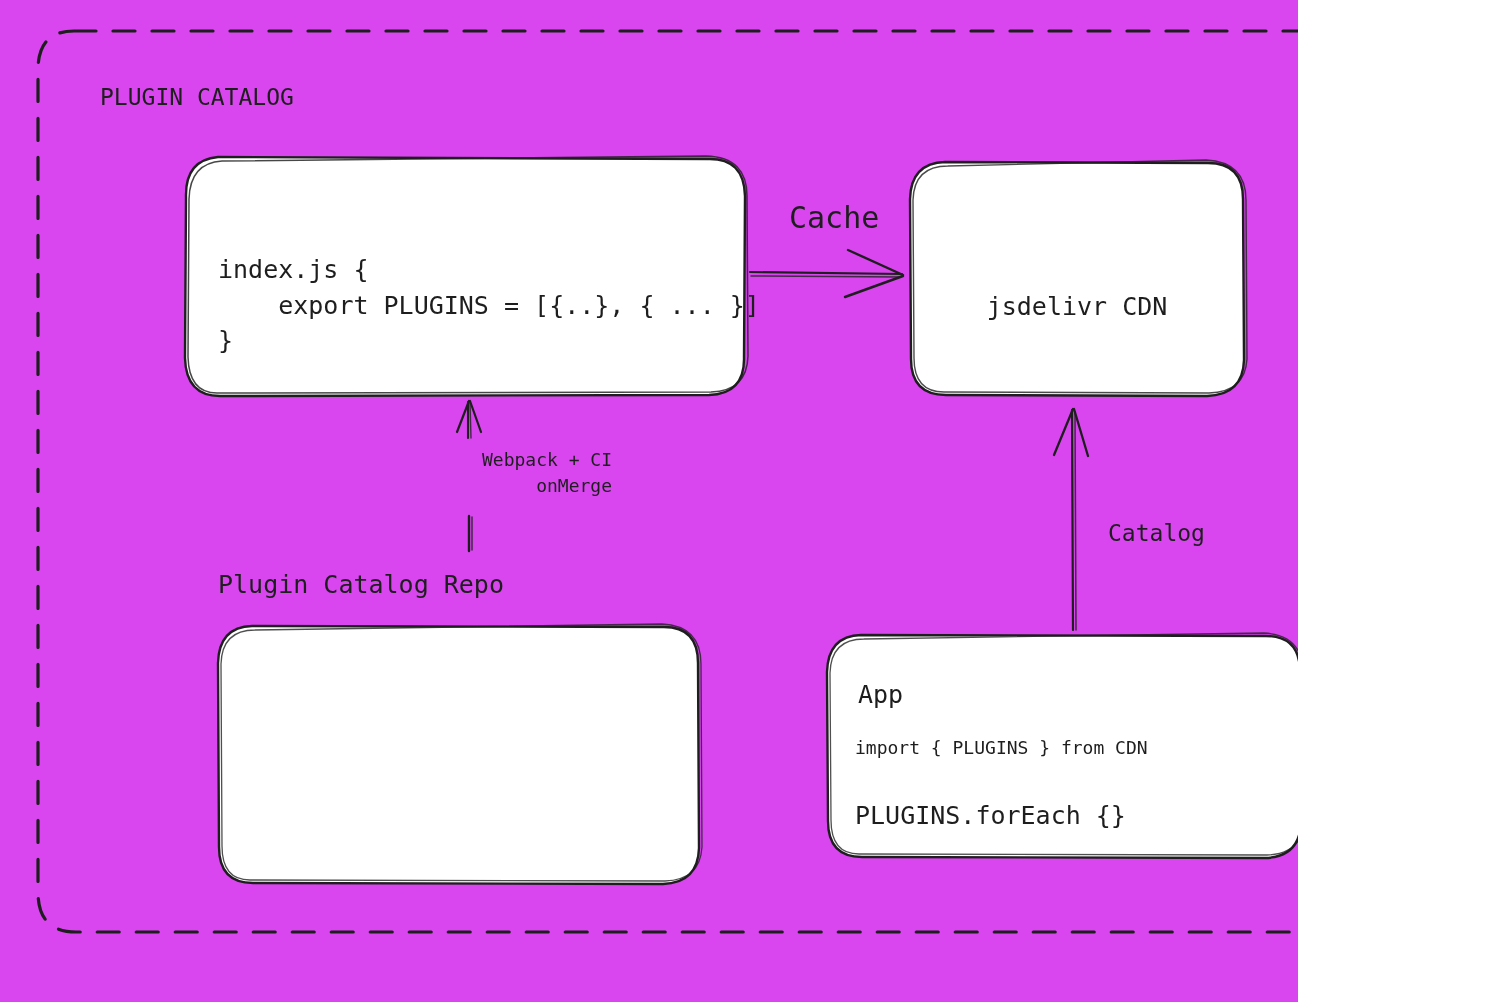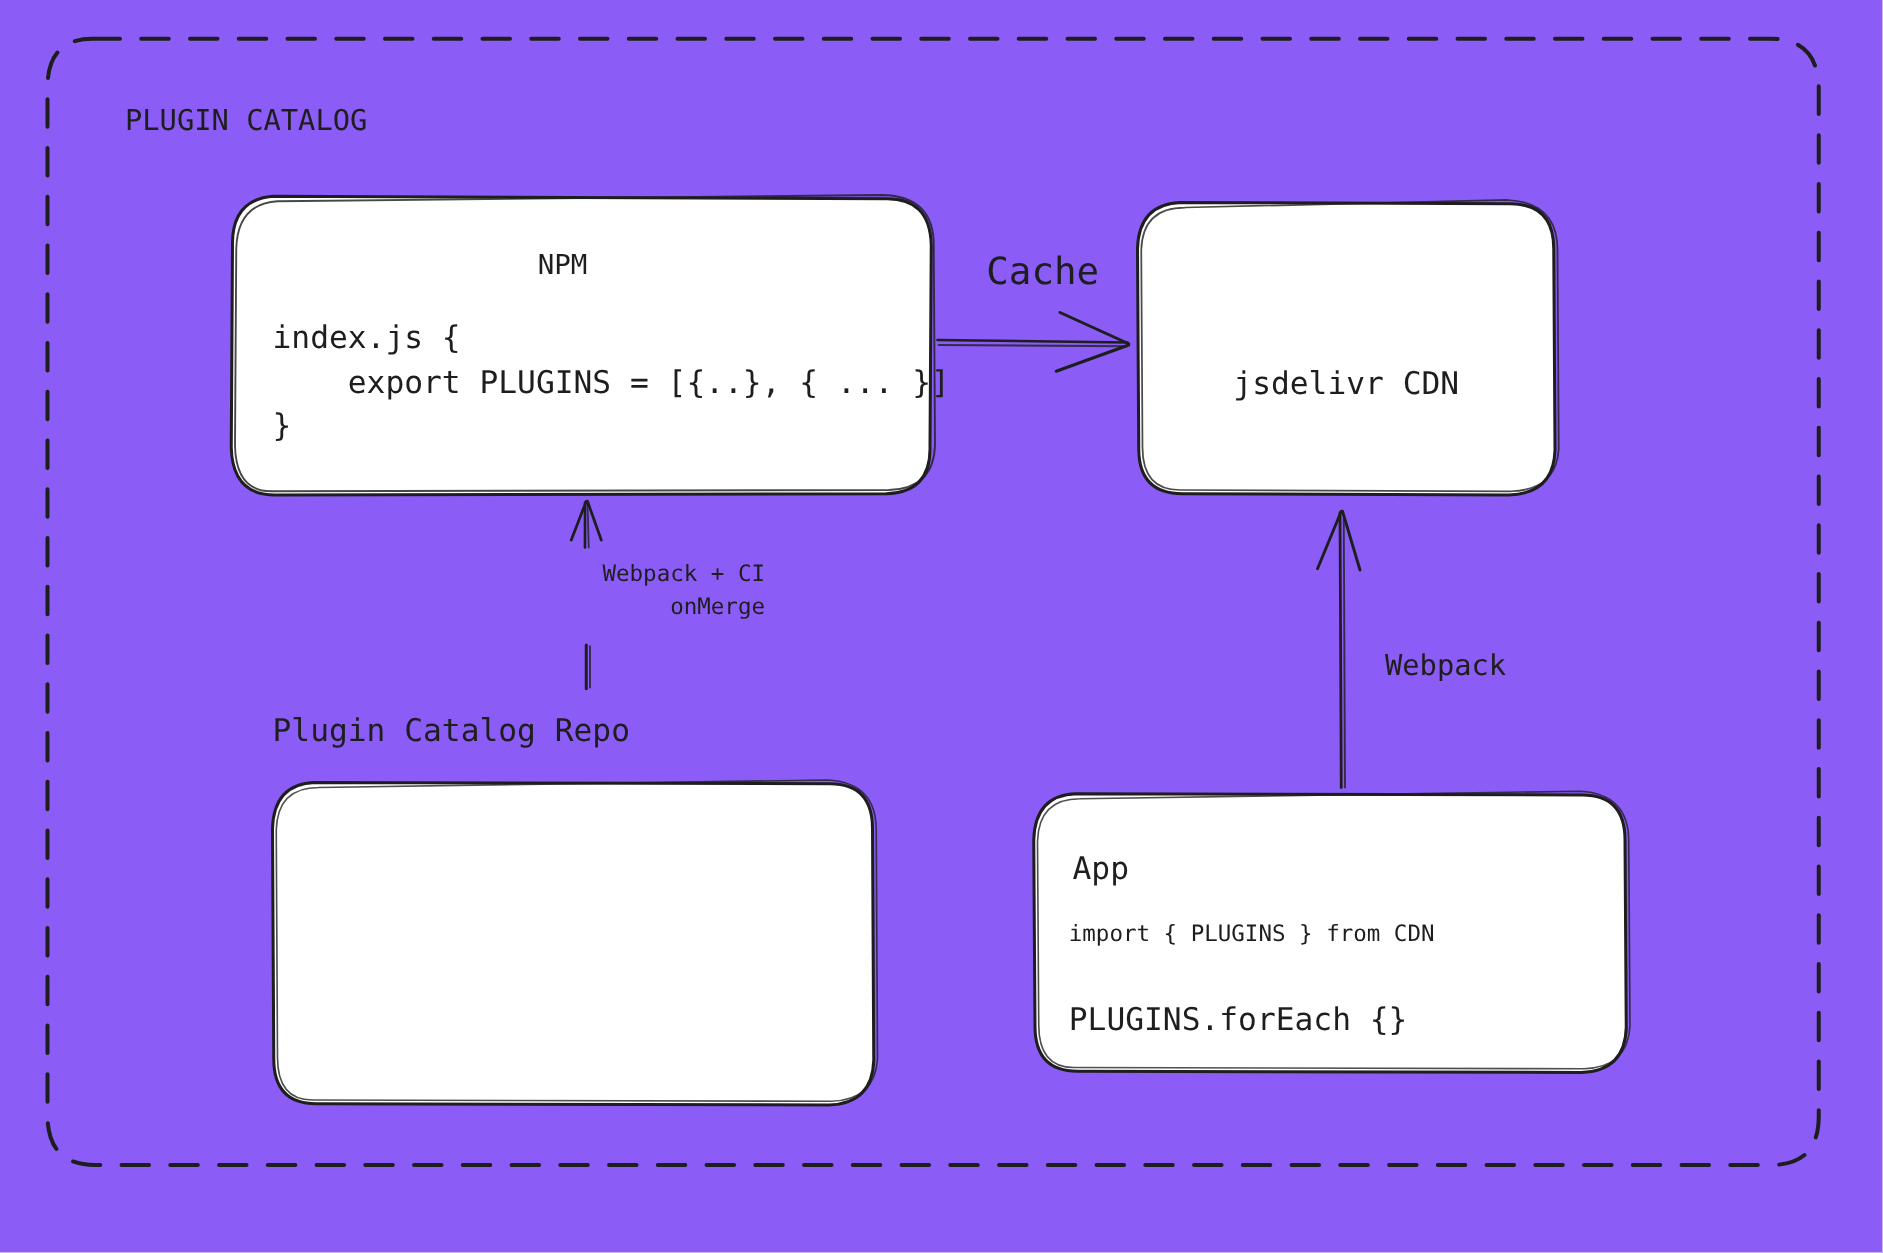--- a/index.html
+++ b/index.html
@@ -6,23 +6,23 @@
   html, body {
     margin: 0;
     padding: 0;
     background: #ffffff;
   }
   body {
     font-family: "DejaVu Sans Mono", monospace;
   }
   #canvas {
     position: relative;
-    width: 1506px;
+    width: 1298px;
     height: 1002px;
-    background: #8b5cf6;
+    background: #d946ef;
     overflow: hidden;
   }
   #sketch {
     position: absolute;
     inset: 0;
     width: 1506px;
     height: 1002px;
   }
   .lbl {
     position: absolute;
@@ -170,31 +170,30 @@
     <g>
       <path d="M 1073,630 L 1072,410" fill="none" stroke="#1e1e1e" stroke-width="2.2" stroke-linecap="round"></path>
       <path d="M 1076,630 L 1075,412" fill="none" stroke="#1e1e1e" stroke-width="1.5" stroke-linecap="round" opacity="0.8"></path>
       <path d="M 1054,455 L 1073,409" fill="none" stroke="#1e1e1e" stroke-width="2.3" stroke-linecap="round"></path>
       <path d="M 1088,456 L 1074,409" fill="none" stroke="#1e1e1e" stroke-width="2.3" stroke-linecap="round"></path>
     </g>
   </svg>
 
   <div class="lbl group-title">PLUGIN CATALOG</div>
 
-  <div class="lbl npm-title">NPM</div>
   <div class="lbl npm-code">index.js {
     export PLUGINS = [{..}, { ... }]
 }</div>
 
   <div class="lbl cdn-title">jsdelivr CDN</div>
 
   <div class="lbl repo-caption">Plugin Catalog Repo</div>
 
   <div class="lbl app-title">App</div>
   <div class="lbl app-code1">import { PLUGINS } from CDN</div>
   <div class="lbl app-code2">PLUGINS.forEach {}</div>
 
   <div class="lbl edge-cache">Cache</div>
   <div class="lbl edge-build">Webpack + CI
 onMerge</div>
-  <div class="lbl edge-import">Webpack</div>
+  <div class="lbl edge-import">Catalog</div>
 
 </div>
 
 </body></html>

